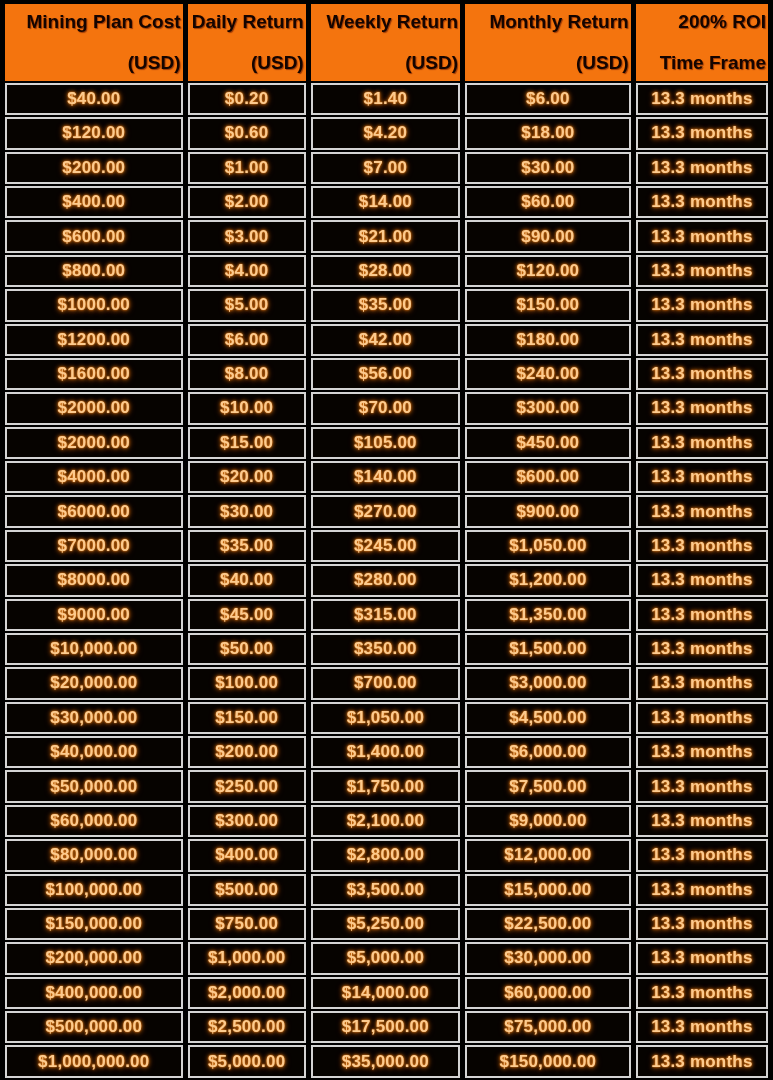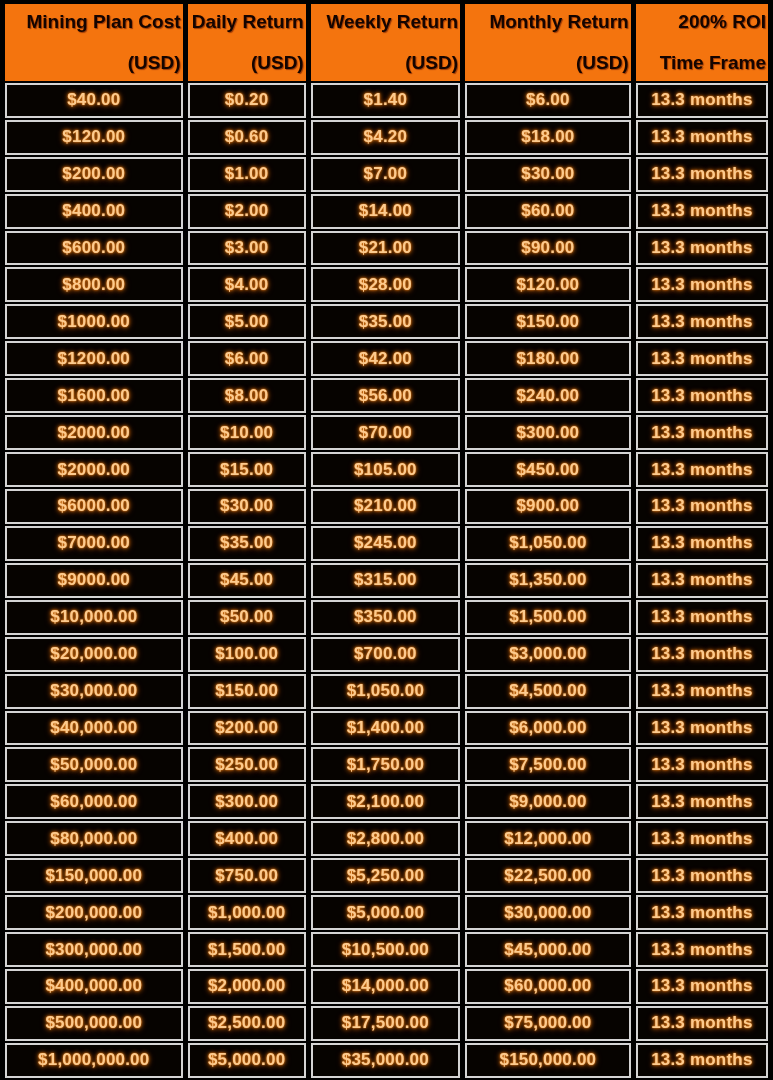--- a/index.html
+++ b/index.html
@@ -154,34 +154,48 @@
         <td>13.3 months</td>
       </tr>
       <tr>
         <td>$2000.00</td>
         <td>$15.00</td>
         <td>$105.00</td>
         <td>$450.00</td>
         <td>13.3 months</td>
       </tr>
       <tr>
+        <td>$4000.00</td>
+        <td>$20.00</td>
+        <td>$140.00</td>
+        <td>$600.00</td>
+        <td>13.3 months</td>
+      </tr>
+      <tr>
         <td>$6000.00</td>
         <td>$30.00</td>
-        <td>$210.00</td>
+        <td>$270.00</td>
         <td>$900.00</td>
         <td>13.3 months</td>
       </tr>
       <tr>
         <td>$7000.00</td>
         <td>$35.00</td>
         <td>$245.00</td>
         <td>$1,050.00</td>
         <td>13.3 months</td>
       </tr>
       <tr>
+        <td>$8000.00</td>
+        <td>$40.00</td>
+        <td>$280.00</td>
+        <td>$1,200.00</td>
+        <td>13.3 months</td>
+      </tr>
+      <tr>
         <td>$9000.00</td>
         <td>$45.00</td>
         <td>$315.00</td>
         <td>$1,350.00</td>
         <td>13.3 months</td>
       </tr>
       <tr>
         <td>$10,000.00</td>
         <td>$50.00</td>
         <td>$350.00</td>
@@ -224,41 +238,41 @@
         <td>13.3 months</td>
       </tr>
       <tr>
         <td>$80,000.00</td>
         <td>$400.00</td>
         <td>$2,800.00</td>
         <td>$12,000.00</td>
         <td>13.3 months</td>
       </tr>
       <tr>
+        <td>$100,000.00</td>
+        <td>$500.00</td>
+        <td>$3,500.00</td>
+        <td>$15,000.00</td>
+        <td>13.3 months</td>
+      </tr>
+      <tr>
         <td>$150,000.00</td>
         <td>$750.00</td>
         <td>$5,250.00</td>
         <td>$22,500.00</td>
         <td>13.3 months</td>
       </tr>
       <tr>
         <td>$200,000.00</td>
         <td>$1,000.00</td>
         <td>$5,000.00</td>
         <td>$30,000.00</td>
         <td>13.3 months</td>
       </tr>
       <tr>
-        <td>$300,000.00</td>
-        <td>$1,500.00</td>
-        <td>$10,500.00</td>
-        <td>$45,000.00</td>
-        <td>13.3 months</td>
-      </tr>
-      <tr>
         <td>$400,000.00</td>
         <td>$2,000.00</td>
         <td>$14,000.00</td>
         <td>$60,000.00</td>
         <td>13.3 months</td>
       </tr>
       <tr>
         <td>$500,000.00</td>
         <td>$2,500.00</td>
         <td>$17,500.00</td>

